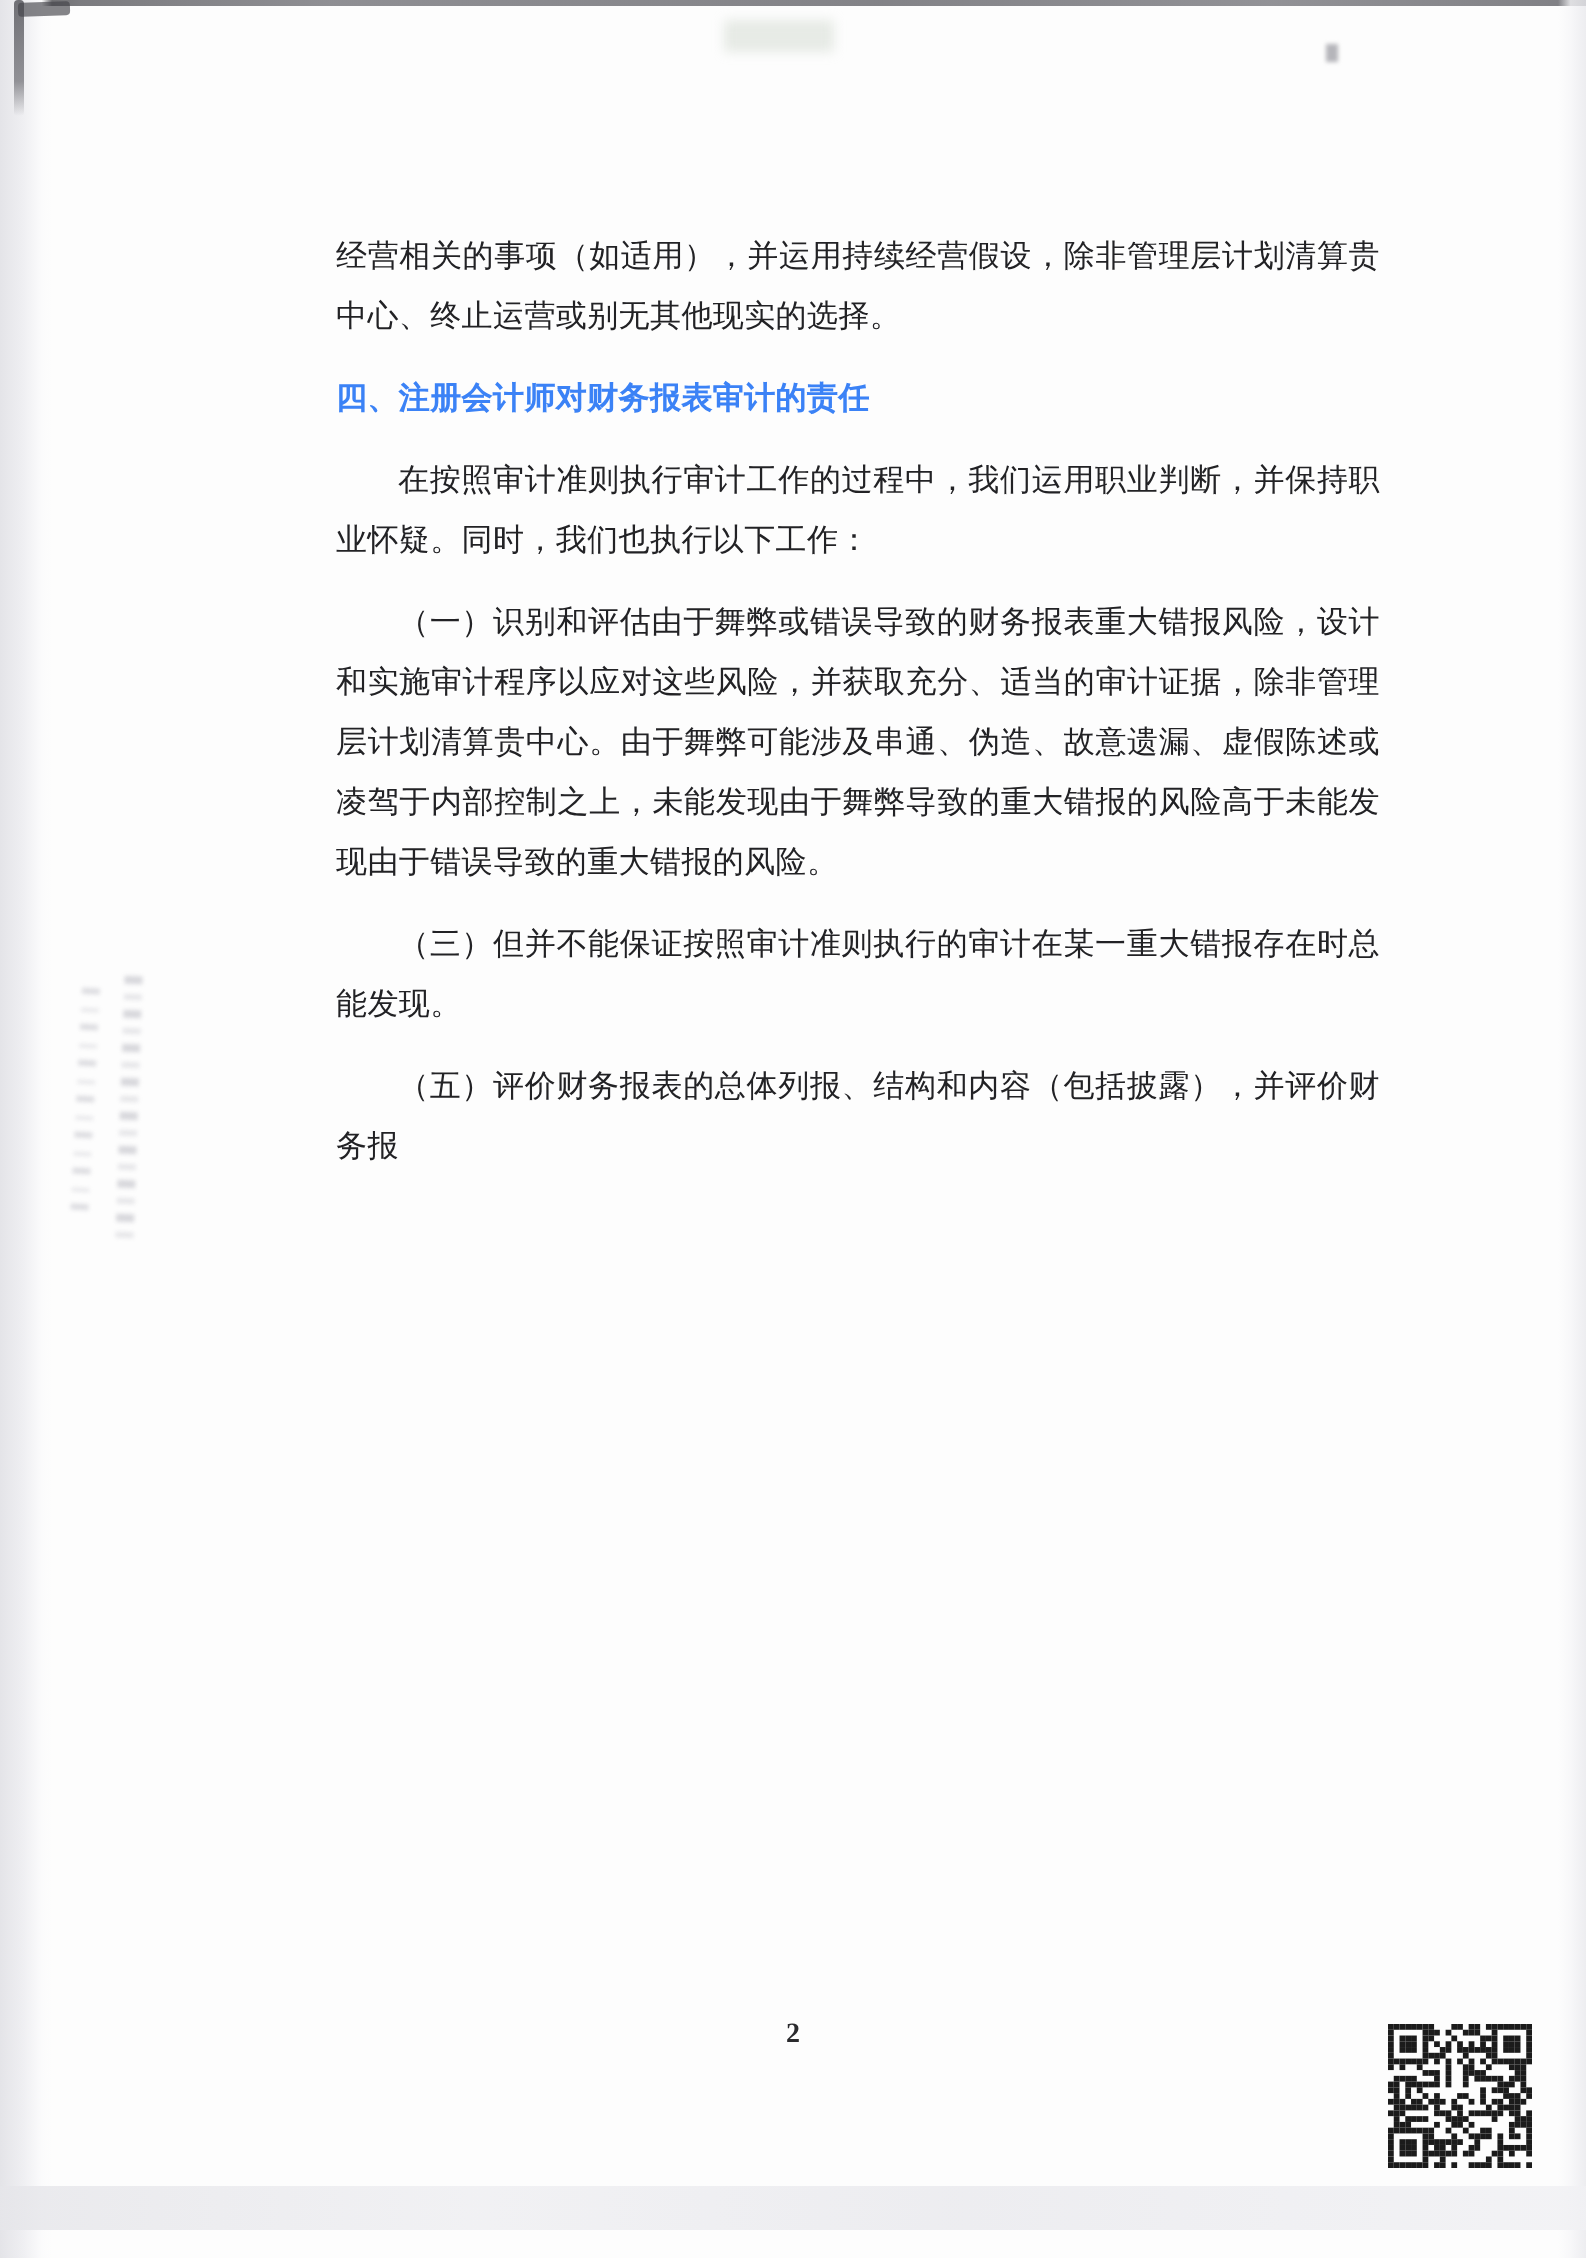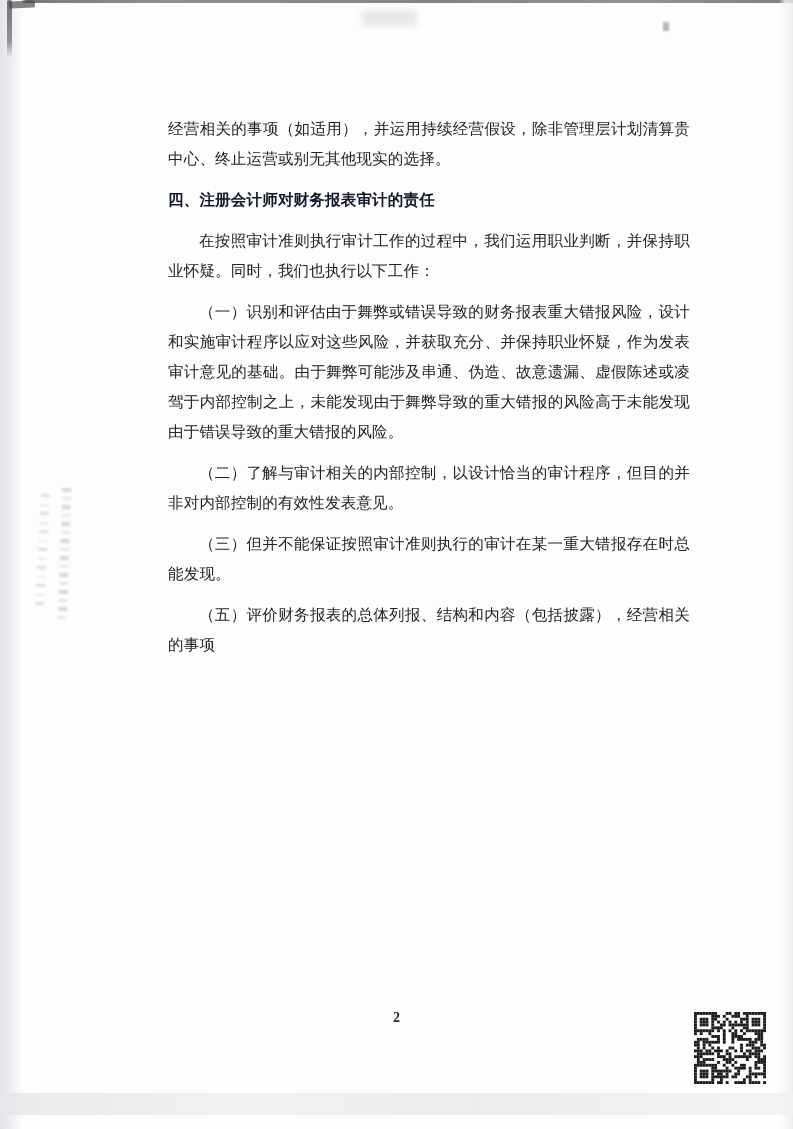--- a/index.html
+++ b/index.html
@@ -63,21 +63,21 @@
 
   
   .doc {
     position: absolute; left: 140px; top: 114px; width: 522px;
     font-size: 15.5px; line-height: 30px; color: #222225;
     text-align: justify; letter-spacing: .2px; margin-left: 28px;
   }
   .doc p { margin: 0 0 11px 0; }
   .doc p.indent { text-indent: 2em; }
   .doc h2.heading {
-    font-size: 15.5px; line-height: 30px; font-weight: 700; color: #0f172a;
+    font-size: 15.5px; line-height: 30px; font-weight: 700; color: #3b82f6;
     margin: 0 0 11px 0; text-align: left;
   }
 
   .pagenum {
     position: absolute; left: 0; right: 0; top: 1010px;
     text-align: center; font-size: 14px; font-weight: 700; color: #2a2a2d;
   }
 
   .qr {
     position: absolute; left: 694px; top: 1012px; width: 72px; height: 72px;
@@ -97,24 +97,23 @@
   <div class="corner-smudge-tl"></div>
   <div class="bleed-strip bleed-1"></div>
   <div class="bleed-strip bleed-2"></div>
   <div class="speck-1"></div>
   <div class="speck-2"></div>
 
   <main class="doc">
     <p class="para">经营相关的事项（如适用），并运用持续经营假设，除非管理层计划清算贵中心、终止运营或别无其他现实的选择。</p>
     <h2 class="heading">四、注册会计师对财务报表审计的责任</h2>
     <p class="para indent">在按照审计准则执行审计工作的过程中，我们运用职业判断，并保持职业怀疑。同时，我们也执行以下工作：</p>
-    <p class="para indent">（一）识别和评估由于舞弊或错误导致的财务报表重大错报风险，设计和实施审计程序以应对这些风险，并获取充分、并保持职业怀疑，作为发表审计意见的基础。由于舞弊可能涉及串通、伪造、故意遗漏、虚假陈述或凌驾于内部控制之上，未能发现由于舞弊导致的重大错报的风险高于未能发现由于错误导致的重大错报的风险。</p>
-    <p class="para indent">（二）了解与审计相关的内部控制，以设计恰当的审计程序，但目的并非对内部控制的有效性发表意见。</p>
+    <p class="para indent">（一）识别和评估由于舞弊或错误导致的财务报表重大错报风险，设计和实施审计程序以应对这些风险，并获取充分、适当的审计证据，除非管理层计划清算贵中心。由于舞弊可能涉及串通、伪造、故意遗漏、虚假陈述或凌驾于内部控制之上，未能发现由于舞弊导致的重大错报的风险高于未能发现由于错误导致的重大错报的风险。</p>
     <p class="para indent">（三）但并不能保证按照审计准则执行的审计在某一重大错报存在时总能发现。</p>
-    <p class="para indent">（五）评价财务报表的总体列报、结构和内容（包括披露），经营相关的事项</p>
+    <p class="para indent">（五）评价财务报表的总体列报、结构和内容（包括披露），并评价财务报</p>
   </main>
 
   <div class="pagenum">2</div>
 
   <svg class="qr" aria-hidden="true" viewBox="0 0 75 75">
       <g fill="#1b1b1b">
         <rect x="0" y="0" width="3" height="3"></rect>
         <rect x="3" y="0" width="3" height="3"></rect>
         <rect x="6" y="0" width="3" height="3"></rect>
         <rect x="9" y="0" width="3" height="3"></rect>

